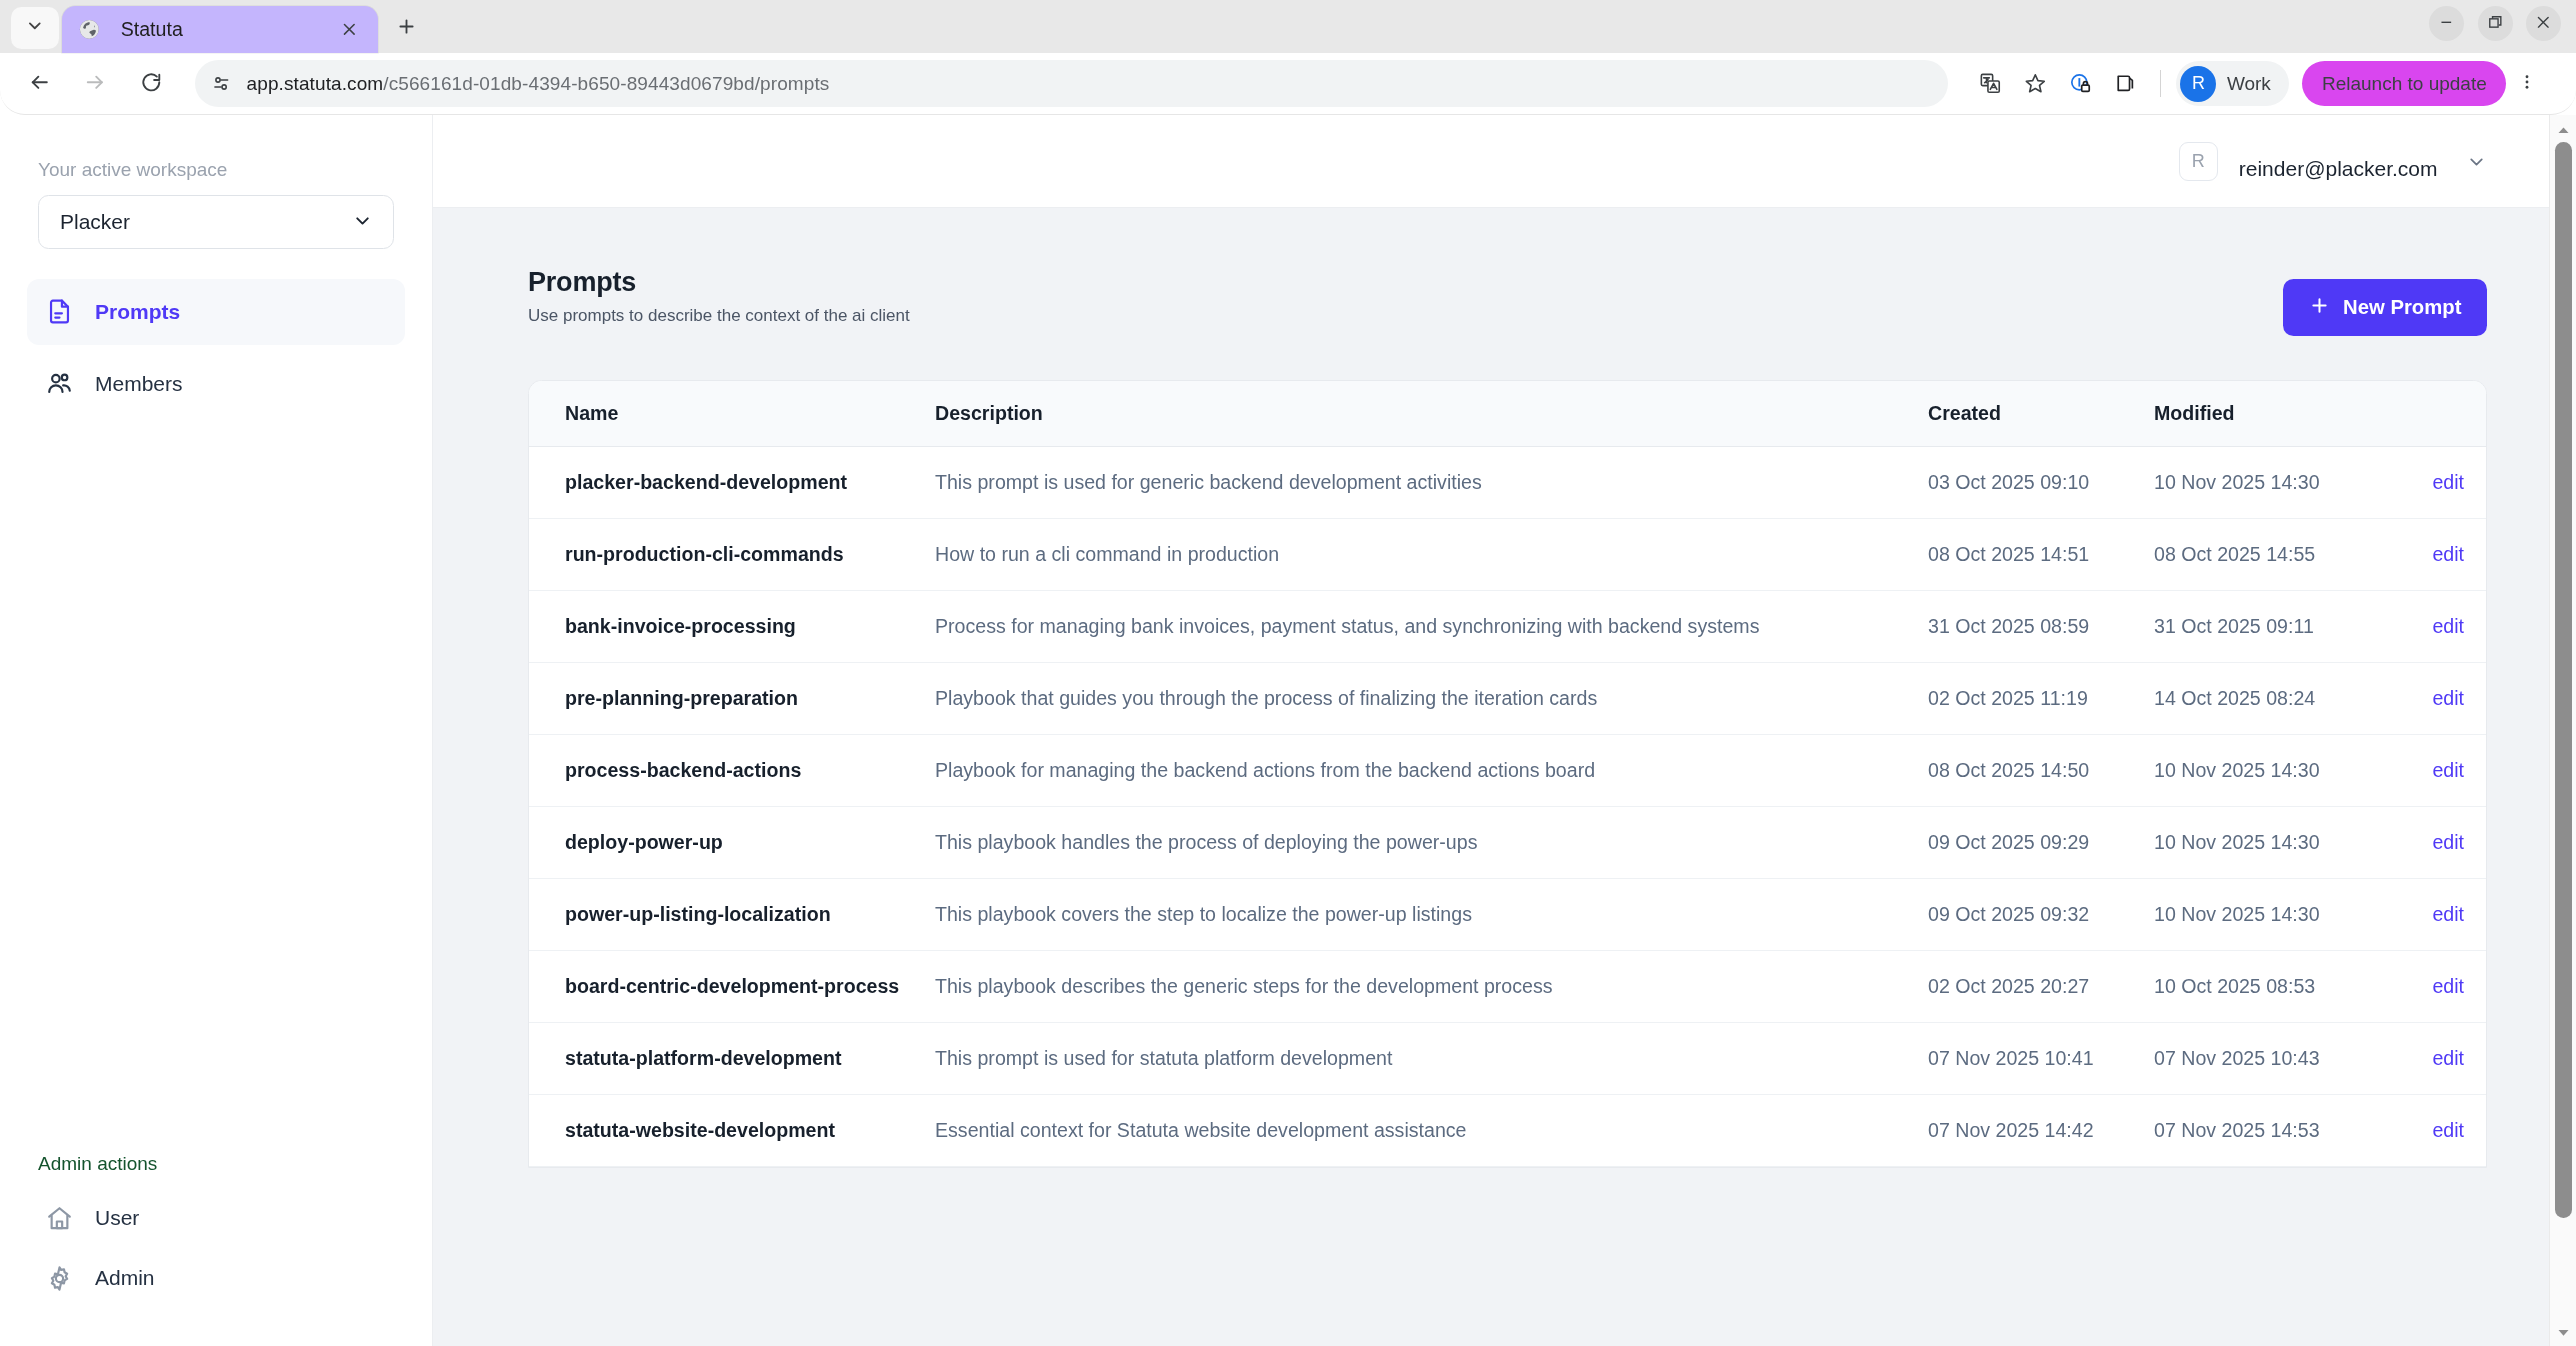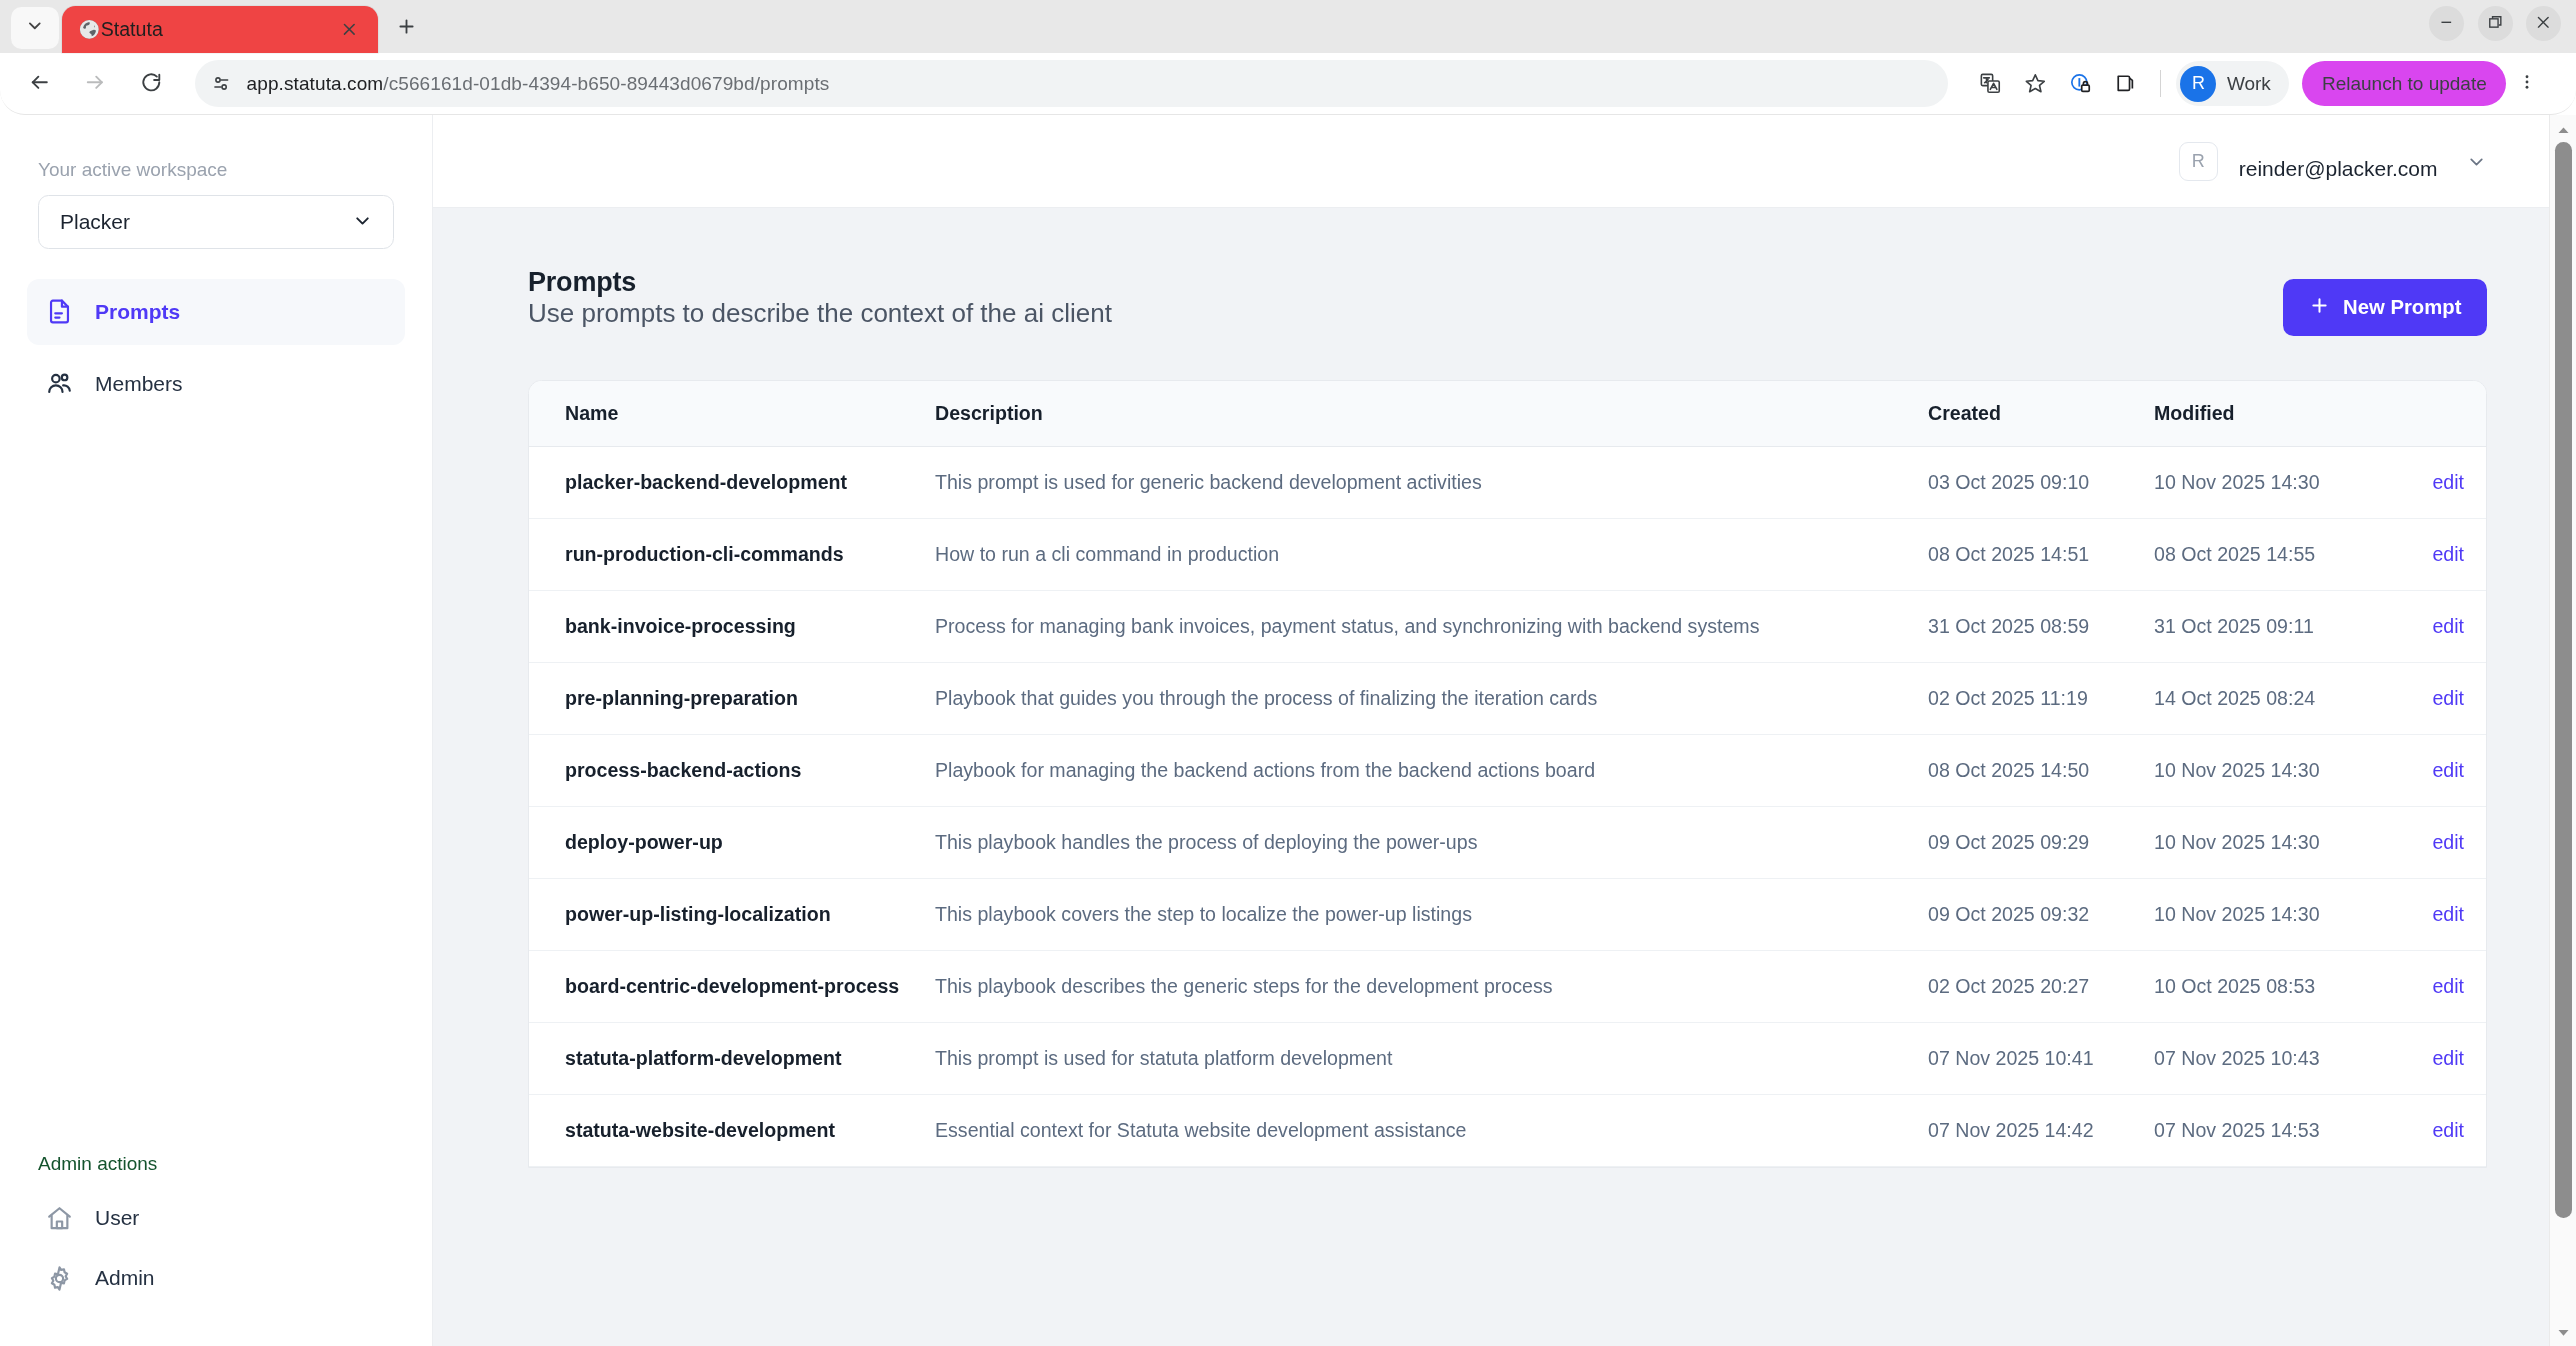--- a/index.html
+++ b/index.html
@@ -27,25 +27,25 @@
     margin-bottom: 4.5px;
     border-radius: 10.5px;
     background: #f8f8f8;
     display: flex; align-items: center; justify-content: center;
   }
   .tab-list-btn svg { width: 19.6px; height: 19.6px; }
 
   .tab {
     height: 47px;
     min-width: 316px;
-    background: #ef4444;
+    background: #c4b5fd;
     border-radius: 13.5px 13.5px 0 0;
     display: flex; align-items: center;
     padding: 0 13.5px 0 16.6px;
-    gap: 0;
+    gap: 20px;
     margin-left: 3px;
     position: relative;
     box-shadow: 0 0 0 0.8px rgba(0,0,0,0.06);
   }
   .tab-favicon { width: 22.6px; height: 22.6px; flex: 0 0 22.6px; }
   .tab-title {
     font-size: 19.6px; color: #1f1f1f;
     white-space: nowrap; overflow: hidden; text-overflow: ellipsis;
     flex: 1;
   }
@@ -193,21 +193,21 @@
     display: flex; align-items: center; justify-content: center;
     font-size: 18px; color: #9aa2ae;
   }
   .user-email { font-size: 21px; color: #1c2430; margin-top: 16px; }
   .user-chip .chev { width: 21px; height: 21px; margin-left: 7.5px; }
 
   .content { flex: 1; overflow: hidden; padding: 59px 89px 0 95px; }
 
   .page-head { display: flex; align-items: flex-start; justify-content: space-between; }
   .page-title { font-size: 27px; font-weight: 700; color: #17202c; letter-spacing: -0.2px; }
-  .page-sub { font-size: 26px; color: #4b5565; margin-top: 0; }
+  .page-sub { font-size: 17px; color: #4b5565; margin-top: 8px; }
 
   .new-prompt-btn {
     height: 57px; background: #4f39f6; color: #fff;
     border-radius: 10.5px; display: flex; align-items: center; gap: 13.5px;
     padding: 0 25.6px; font-size: 20.3px; font-weight: 600;
     margin-top: 12px;
   }
   .new-prompt-btn svg { width: 21px; height: 21px; }
 
   .table-card {

